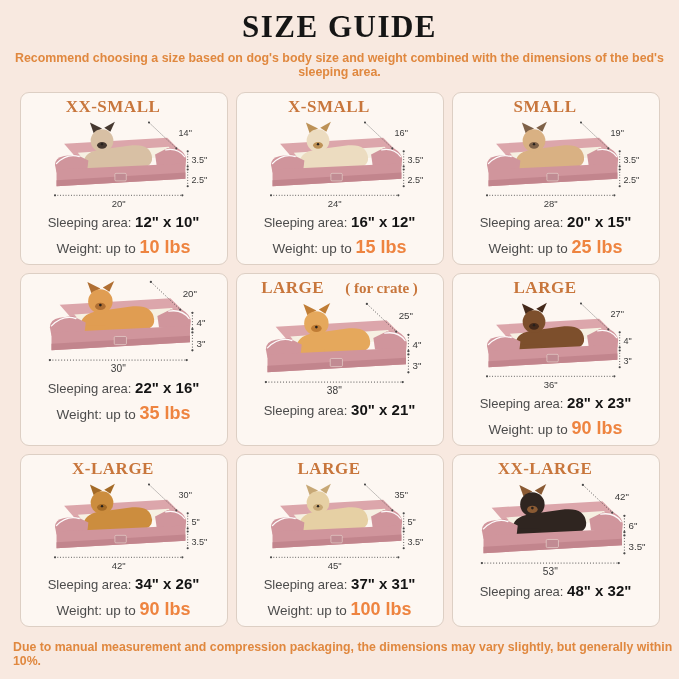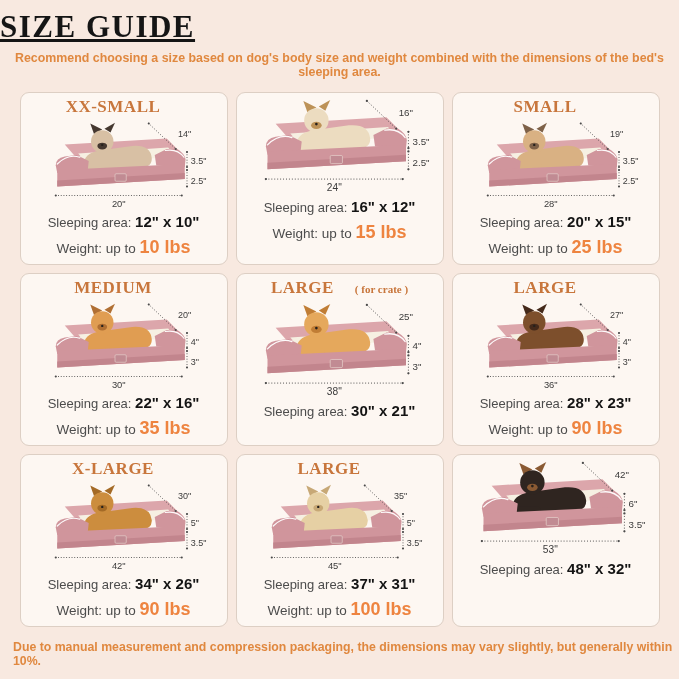--- a/index.html
+++ b/index.html
@@ -6,21 +6,21 @@
   body{
     width:679px;height:679px;overflow:hidden;
     background:#f8e9e0;
     font-family:"Liberation Sans",sans-serif;
     -webkit-font-smoothing:antialiased;
   }
   .page{width:679px;height:679px;position:relative;}
   .title{
     font-family:"Liberation Serif",serif;
     font-size:31px;font-weight:700;color:#151515;
-    text-align:left;margin:9px 0 5px;letter-spacing:1.5px;text-decoration:underline;
+    text-align:center;margin:9px 0 5px;letter-spacing:1.5px;
   }
   .subtitle{
     font-size:12.4px;font-weight:700;color:#e0883f;
     text-align:center;margin:6px 6px 13px;
   }
   .grid{
     display:grid;
     grid-template-columns:repeat(3,208px);
     grid-auto-rows:173px;
     column-gap:15px;row-gap:15px;
@@ -33,21 +33,21 @@
     border-radius:9px;
     box-sizing:border-box;
     display:flex;flex-direction:column;align-items:center;
     padding-top:3px;overflow:hidden;
   }
   .card-title{
     font-family:"Liberation Serif",serif;
     font-weight:700;font-size:17px;line-height:21px;
     color:#c8763c;letter-spacing:.5px;white-space:nowrap;
   }
-  .size-note{font-size:11px;letter-spacing:0;margin-left:21px;}
+  .size-note{font-size:15px;letter-spacing:0;margin-left:21px;}
   .bed-svg{width:198px;height:101px;display:block;margin-top:0px;}
   .dim{stroke:#4a4a4a;stroke-width:1.2;stroke-dasharray:.2 3.4;stroke-linecap:round;fill:none;}
   .dimdot{fill:#4a4a4a;}
   .dimtext{font-size:12px;fill:#3b3b3b;font-family:"Liberation Sans",sans-serif;}
   .dimtext-big{font-size:12.5px;fill:#3b3b3b;font-family:"Liberation Sans",sans-serif;}
   .piping{stroke:#ffffff;stroke-width:1.6;fill:none;stroke-linecap:round;opacity:.95;}
   .sleep-row{font-size:13px;color:#4c4c4c;line-height:19px;white-space:nowrap;}
   .sleep-value{font-size:15px;font-weight:700;color:#141414;}
   .weight-row{font-size:13.5px;color:#4c4c4c;line-height:31px;white-space:nowrap;}
   .weight-value{font-size:18px;font-weight:700;color:#ee8440;}
@@ -121,20 +121,23 @@
       <span class="row-label">Sleeping area:</span>
       <span class="sleep-value">12" x 10"</span>
     </div>
     <div class="weight-row">
       <span class="row-label">Weight: up to</span>
       <span class="weight-value">10 lbs</span>
     </div>
   </div>
 
   <div class="card">
+    <div class="card-title">
+      <span>X-SMALL</span><span class="size-note"></span>
+    </div>
     <svg class="bed-svg" viewBox="0 0 230 124">
 
       <g>
         <polygon points="36,34 172,26 186,40 50,50" fill="#dca6ab"></polygon>
         <polygon points="54,46 174,38 182,50 66,60" fill="#f6f0e2"></polygon>
       </g>
 
       <g>
         <path d="M62,62 Q60,46 82,42 L126,36 Q150,34 152,52 Q153,64 136,66 L74,70 Q62,70 62,62 Z" fill="#ecdcc0"></path>
         <rect x="66" y="60" width="30" height="7" rx="3.5" fill="#ecdcc0"></rect>
@@ -246,23 +249,20 @@
       <span class="row-label">Sleeping area:</span>
       <span class="sleep-value">20" x 15"</span>
     </div>
     <div class="weight-row">
       <span class="row-label">Weight: up to</span>
       <span class="weight-value">25 lbs</span>
     </div>
   </div>
 
   <div class="card">
-    <div class="card-title">
-      <span>MEDIUM</span><span class="size-note"></span>
-    </div>
     <svg class="bed-svg" viewBox="0 0 230 124">
 
       <g>
         <polygon points="36,34 172,26 186,40 50,50" fill="#dca6ab"></polygon>
         <polygon points="54,46 174,38 182,50 66,60" fill="#f6f0e2"></polygon>
       </g>
 
       <g>
         <path d="M62,62 Q60,46 82,42 L126,36 Q150,34 152,52 Q153,64 136,66 L74,70 Q62,70 62,62 Z" fill="#e09d52"></path>
         <rect x="66" y="60" width="30" height="7" rx="3.5" fill="#e09d52"></rect>
@@ -562,20 +562,23 @@
       <span class="row-label">Sleeping area:</span>
       <span class="sleep-value">37" x 31"</span>
     </div>
     <div class="weight-row">
       <span class="row-label">Weight: up to</span>
       <span class="weight-value">100 lbs</span>
     </div>
   </div>
 
   <div class="card">
+    <div class="card-title">
+      <span>XX-LARGE</span><span class="size-note"></span>
+    </div>
     <svg class="bed-svg" viewBox="0 0 230 124">
 
       <g>
         <polygon points="36,34 172,26 186,40 50,50" fill="#dca6ab"></polygon>
         <polygon points="54,46 174,38 182,50 66,60" fill="#f6f0e2"></polygon>
       </g>
 
       <g>
         <path d="M62,62 Q60,46 82,42 L126,36 Q150,34 152,52 Q153,64 136,66 L74,70 Q62,70 62,62 Z" fill="#2f2520"></path>
         <rect x="66" y="60" width="30" height="7" rx="3.5" fill="#2f2520"></rect>

